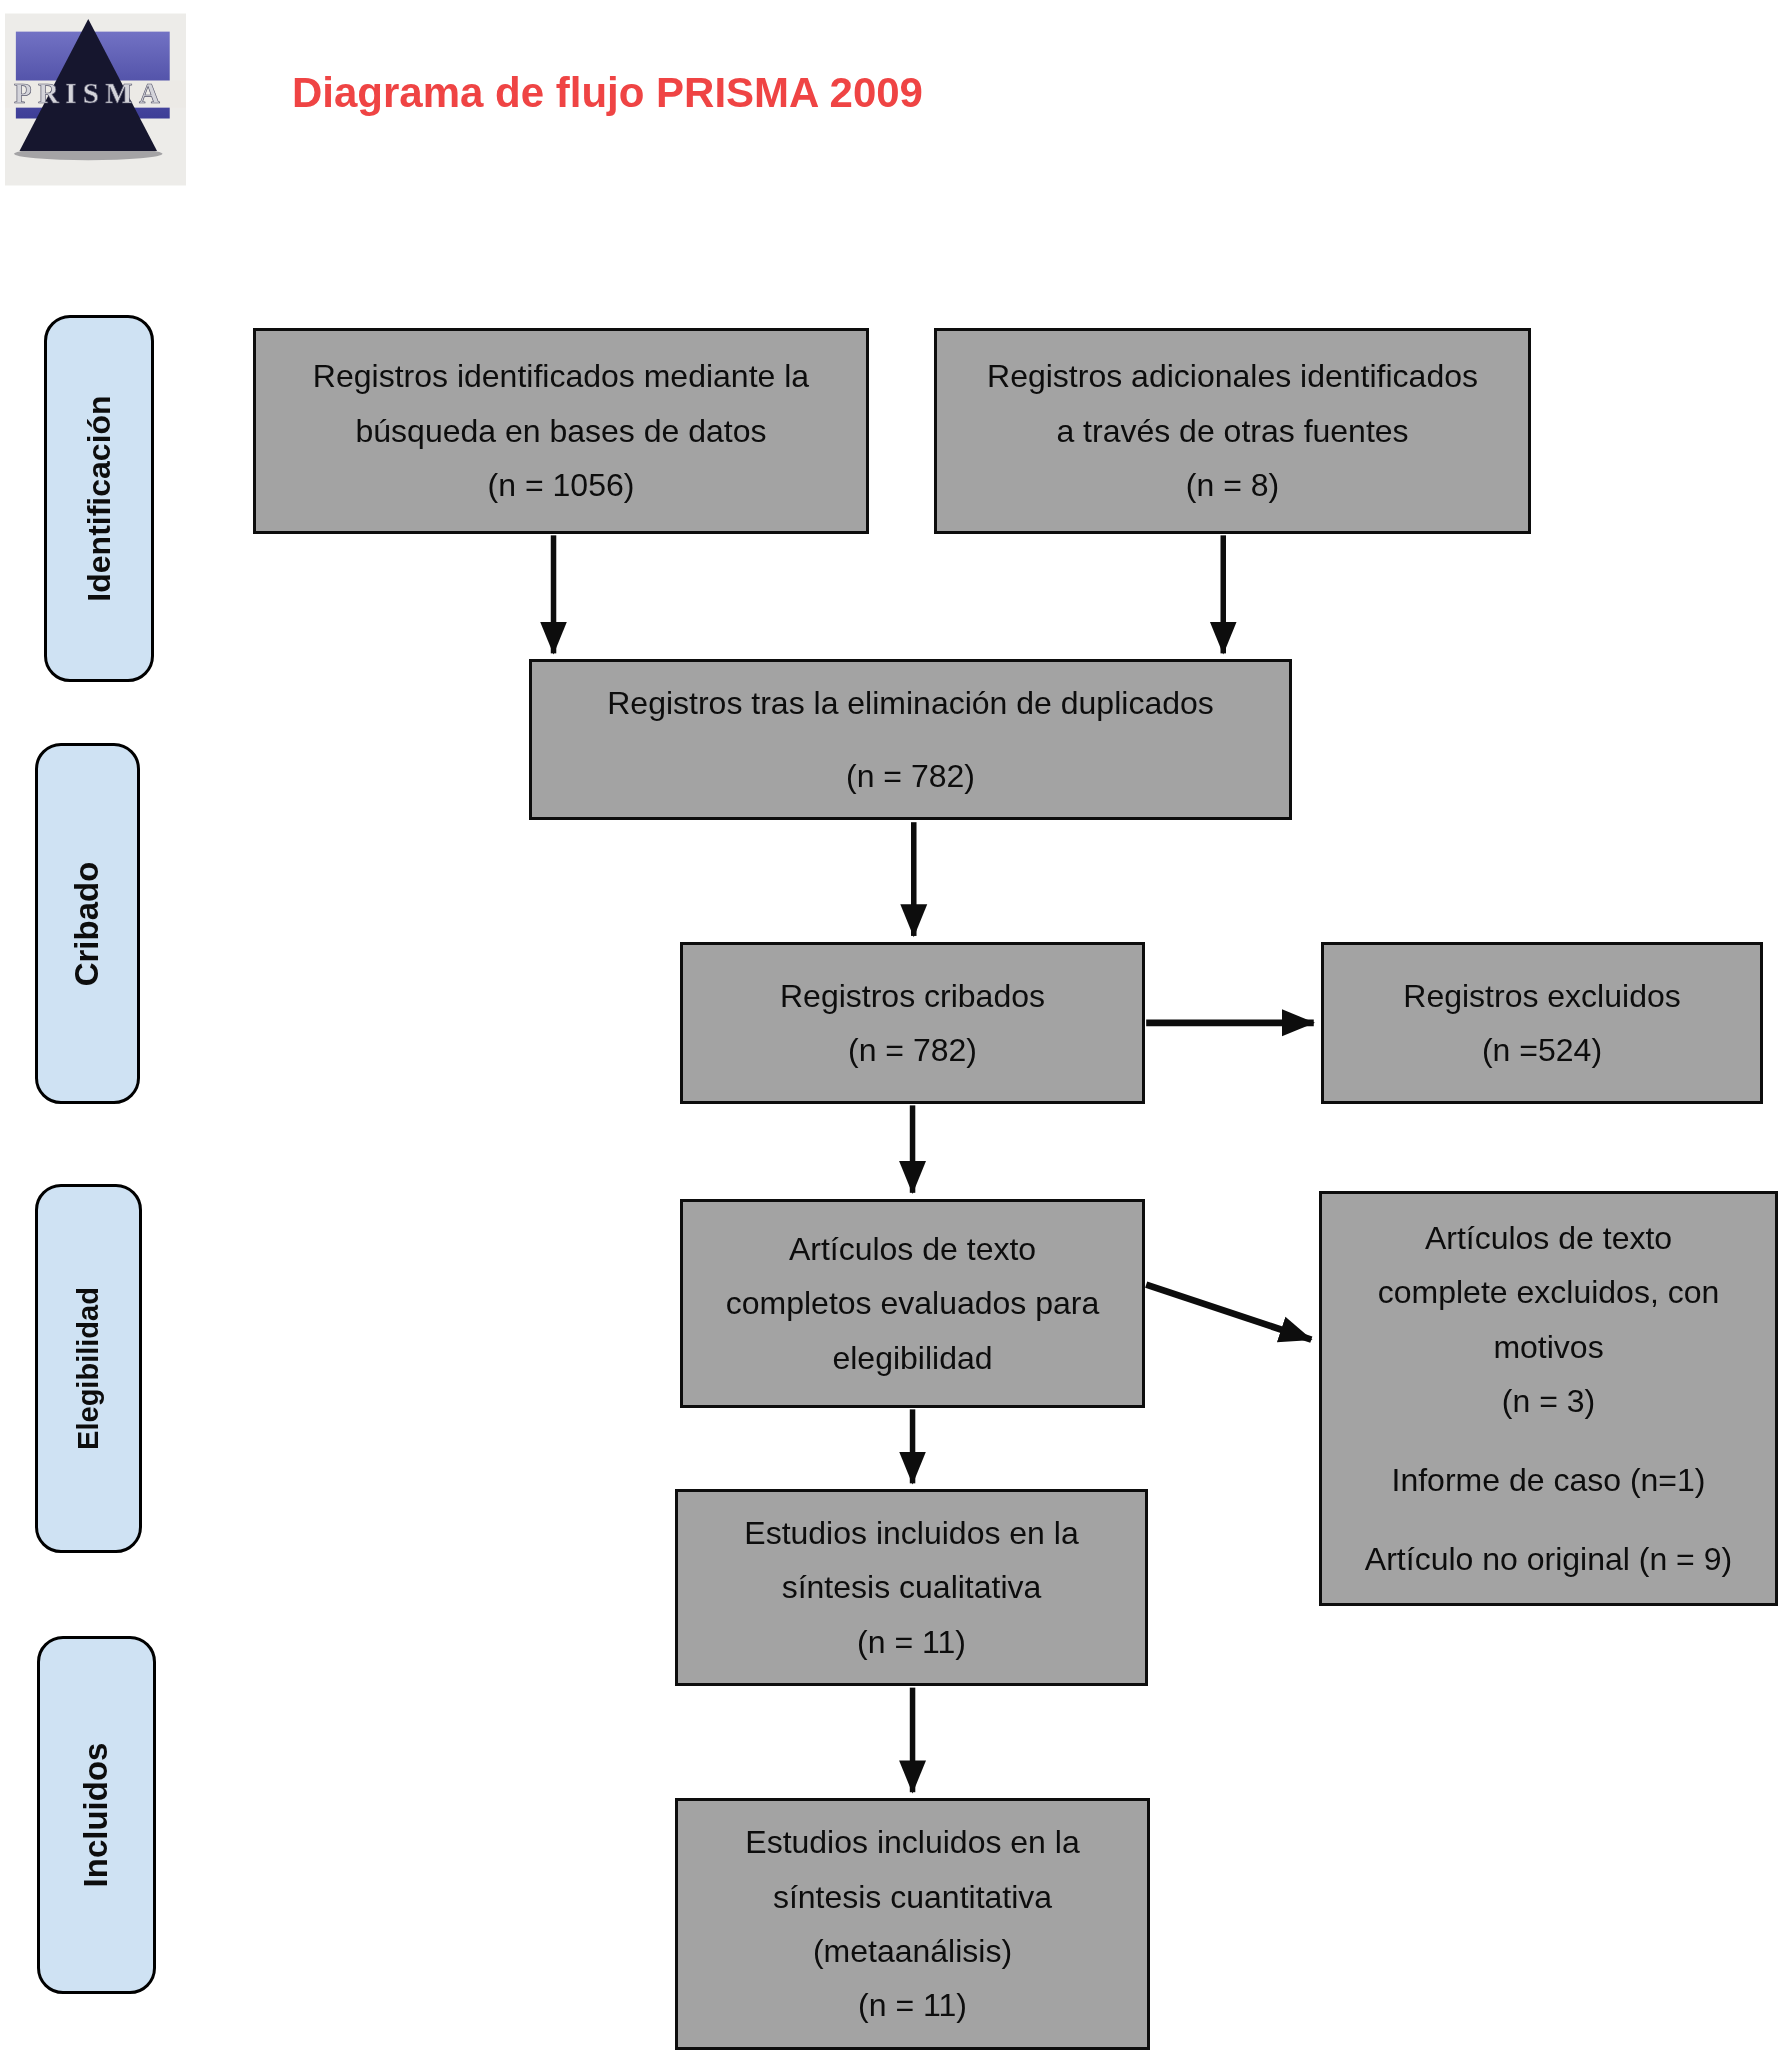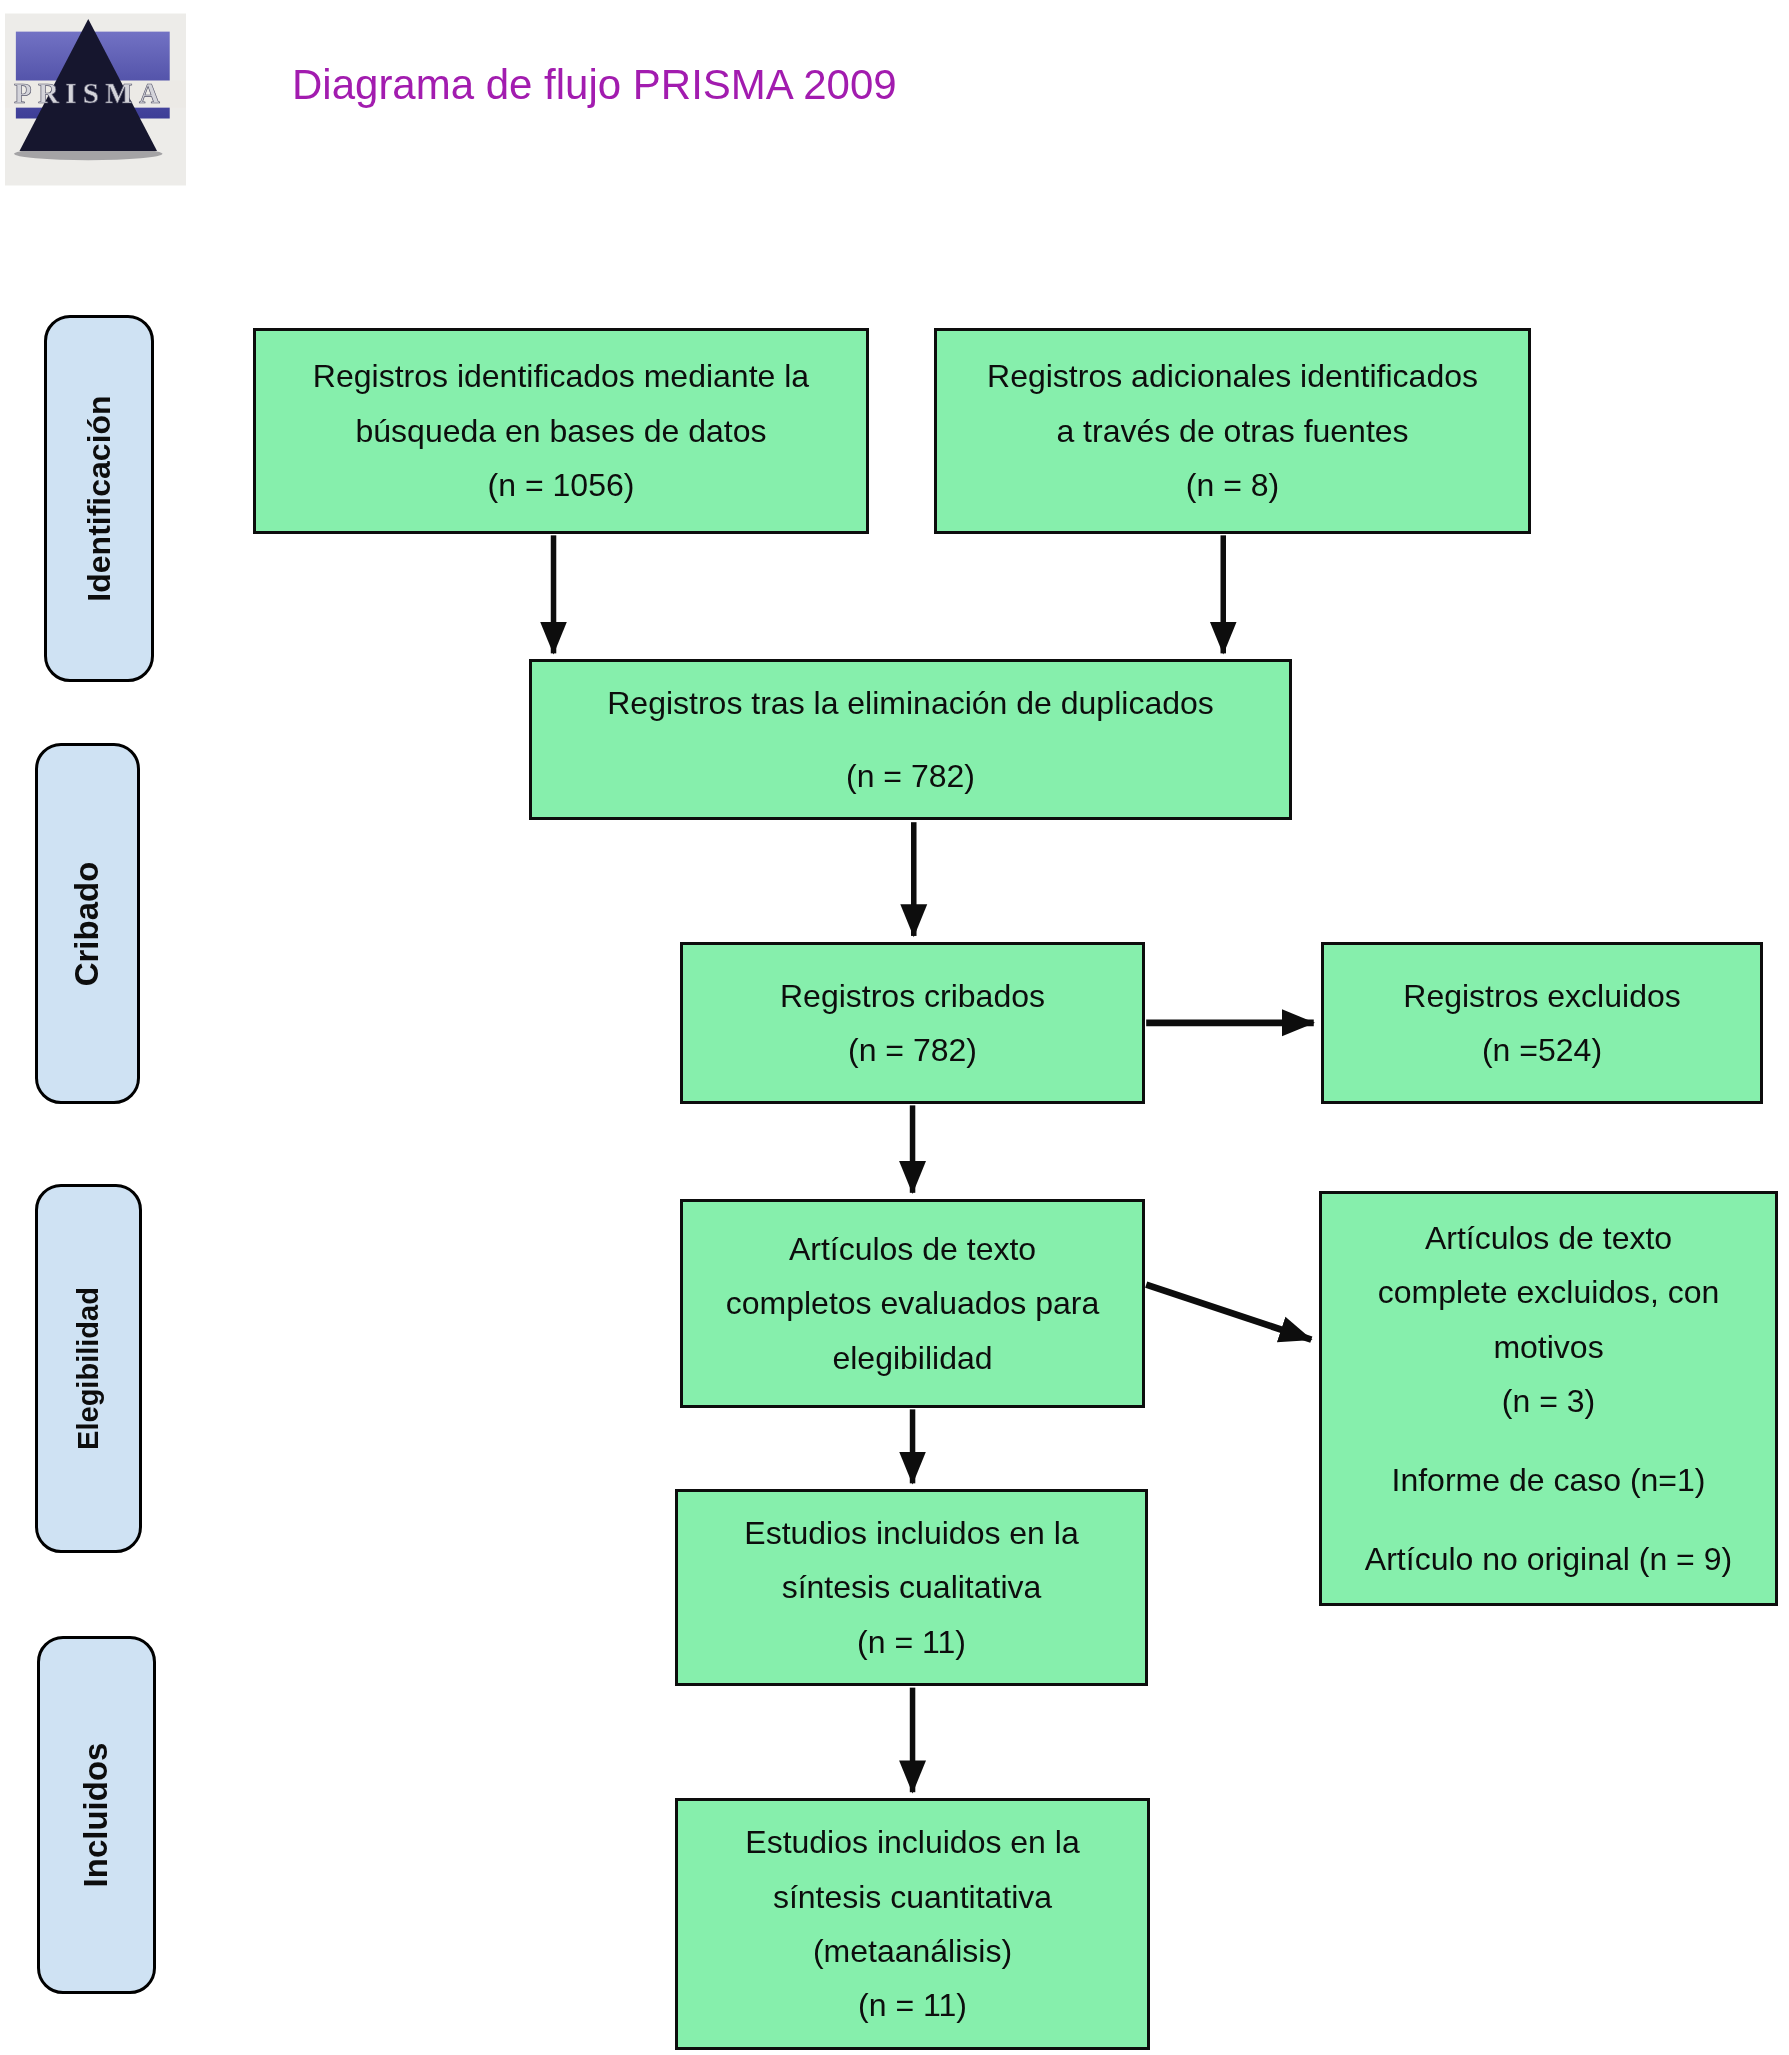--- a/index.html
+++ b/index.html
@@ -8,25 +8,25 @@
     width:1789px;
     height:2056px;
     background:#ffffff;
     font-family:"Liberation Sans", sans-serif;
     color:#0d0d0d;
     overflow:hidden;
   }
   .page-title{
     position:absolute;
     left:292px;
-    top:61px;
+    top:69px;
     font-size:42px;
-    font-weight:normal;
+    font-weight:bold;
     white-space:nowrap;
-    color:#a21caf;
+    color:#ef4444;
   }
   .logo{
     position:absolute;
     left:4.9px;
     top:13px;
     width:181px;
     height:173px;
   }
   .stage{
     position:absolute;
@@ -37,21 +37,21 @@
     justify-content:center;
   }
   .stage .vtext{
     transform:rotate(-90deg);
     white-space:nowrap;
     font-weight:bold;
     color:#0d0d0d;
   }
   .fbox{
     position:absolute;
-    background:#86efac;
+    background:#a3a3a3;
     border:3.7px solid #0d0d0d;
     box-sizing:border-box;
     display:flex;
     flex-direction:column;
     justify-content:center;
     align-items:center;
     text-align:center;
     font-size:32px;
     line-height:1.7;
     color:#0d0d0d;

